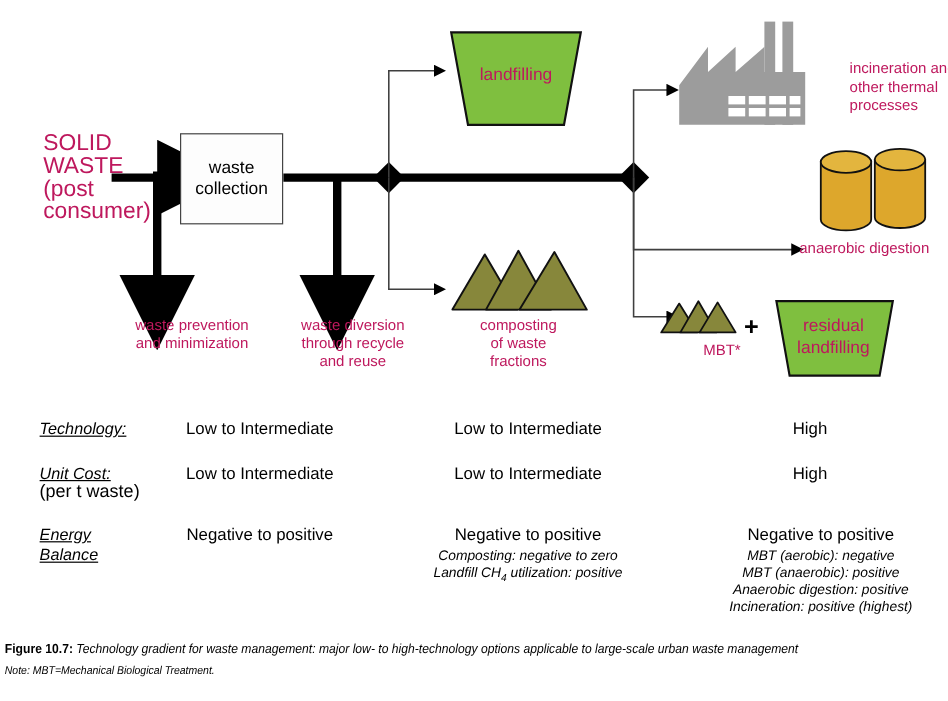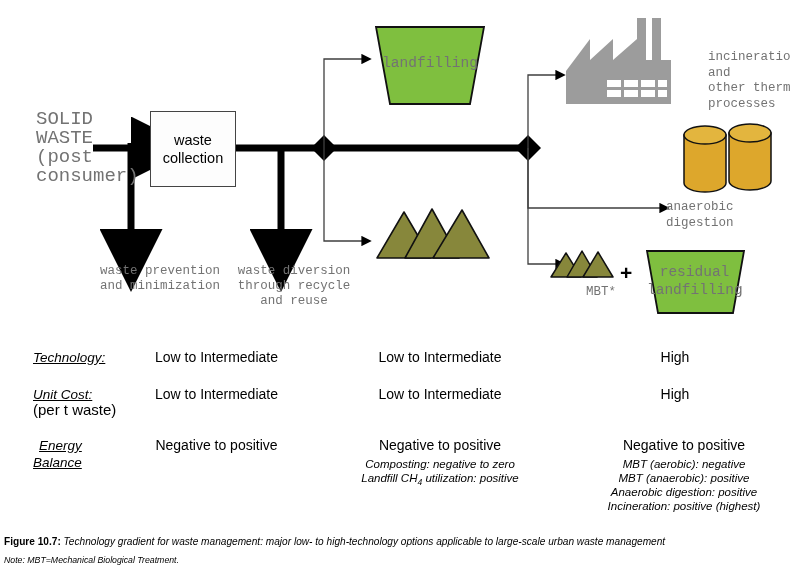--- a/index.html
+++ b/index.html
@@ -20,24 +20,24 @@
     position: absolute;
     left: 0; top: 0;
     width: 790px;
     height: 584px;
   }
   .abs { position: absolute; }
 
   
   .txt {
     position: absolute;
-    font-family: Liberation Mono, monospace;
+    font-family: Liberation Sans, sans-serif;
     font-size: 12.5px;
     line-height: 15px;
-    color: #737373;
+    color: #be185d;
     white-space: pre-line;
   }
   .txt-lg {
     font-size: 19px;
     line-height: 19px;
   }
   .txt-box {
     font-size: 14.5px;
     line-height: 18px;
     text-align: center;
@@ -62,21 +62,20 @@
     width: 790px;
     height: 185px;
   }
   .row-label {
     position: absolute;
     font-size: 13.5px;
     font-style: italic;
     text-decoration: underline;
     line-height: 17px;
     white-space: pre-line;
-    text-align: right;
   }
   .row-sub {
     position: absolute;
     font-size: 15px;
     font-style: normal;
     text-decoration: none;
     line-height: 12px;
   }
   .cell-main {
     position: absolute;
@@ -239,20 +238,23 @@
 
   <div class="txt" style="left:85px; top:264px; width:150px; text-align:center;">waste prevention
 and minimization</div>
 
   <div class="txt" style="left:233px; top:264px; width:122px; text-align:center;">waste diversion
 through recycle
 and reuse</div>
 
   <div class="txt txt-box" style="left:376px; top:55px; width:108px; text-align:center; line-height:16px;">landfilling</div>
 
+  <div class="txt" style="left:372px; top:264px; width:120px; text-align:center;">composting
+of waste
+fractions</div>
 
   <div class="txt pic-label" style="left:680px; top:50px; width:108px; white-space:pre-line;margin-left:28px;">incineration and
 other thermal
 processes</div>
 
   <div class="txt pic-label" style="left:666px; top:200px; width:130px;">anaerobic digestion</div>
 
   <div class="txt pic-label" style="left:586px; top:285px; width:70px;">MBT*</div>
 
   <div class="plus-sign" style="left:620px; top:262px;">+</div>

